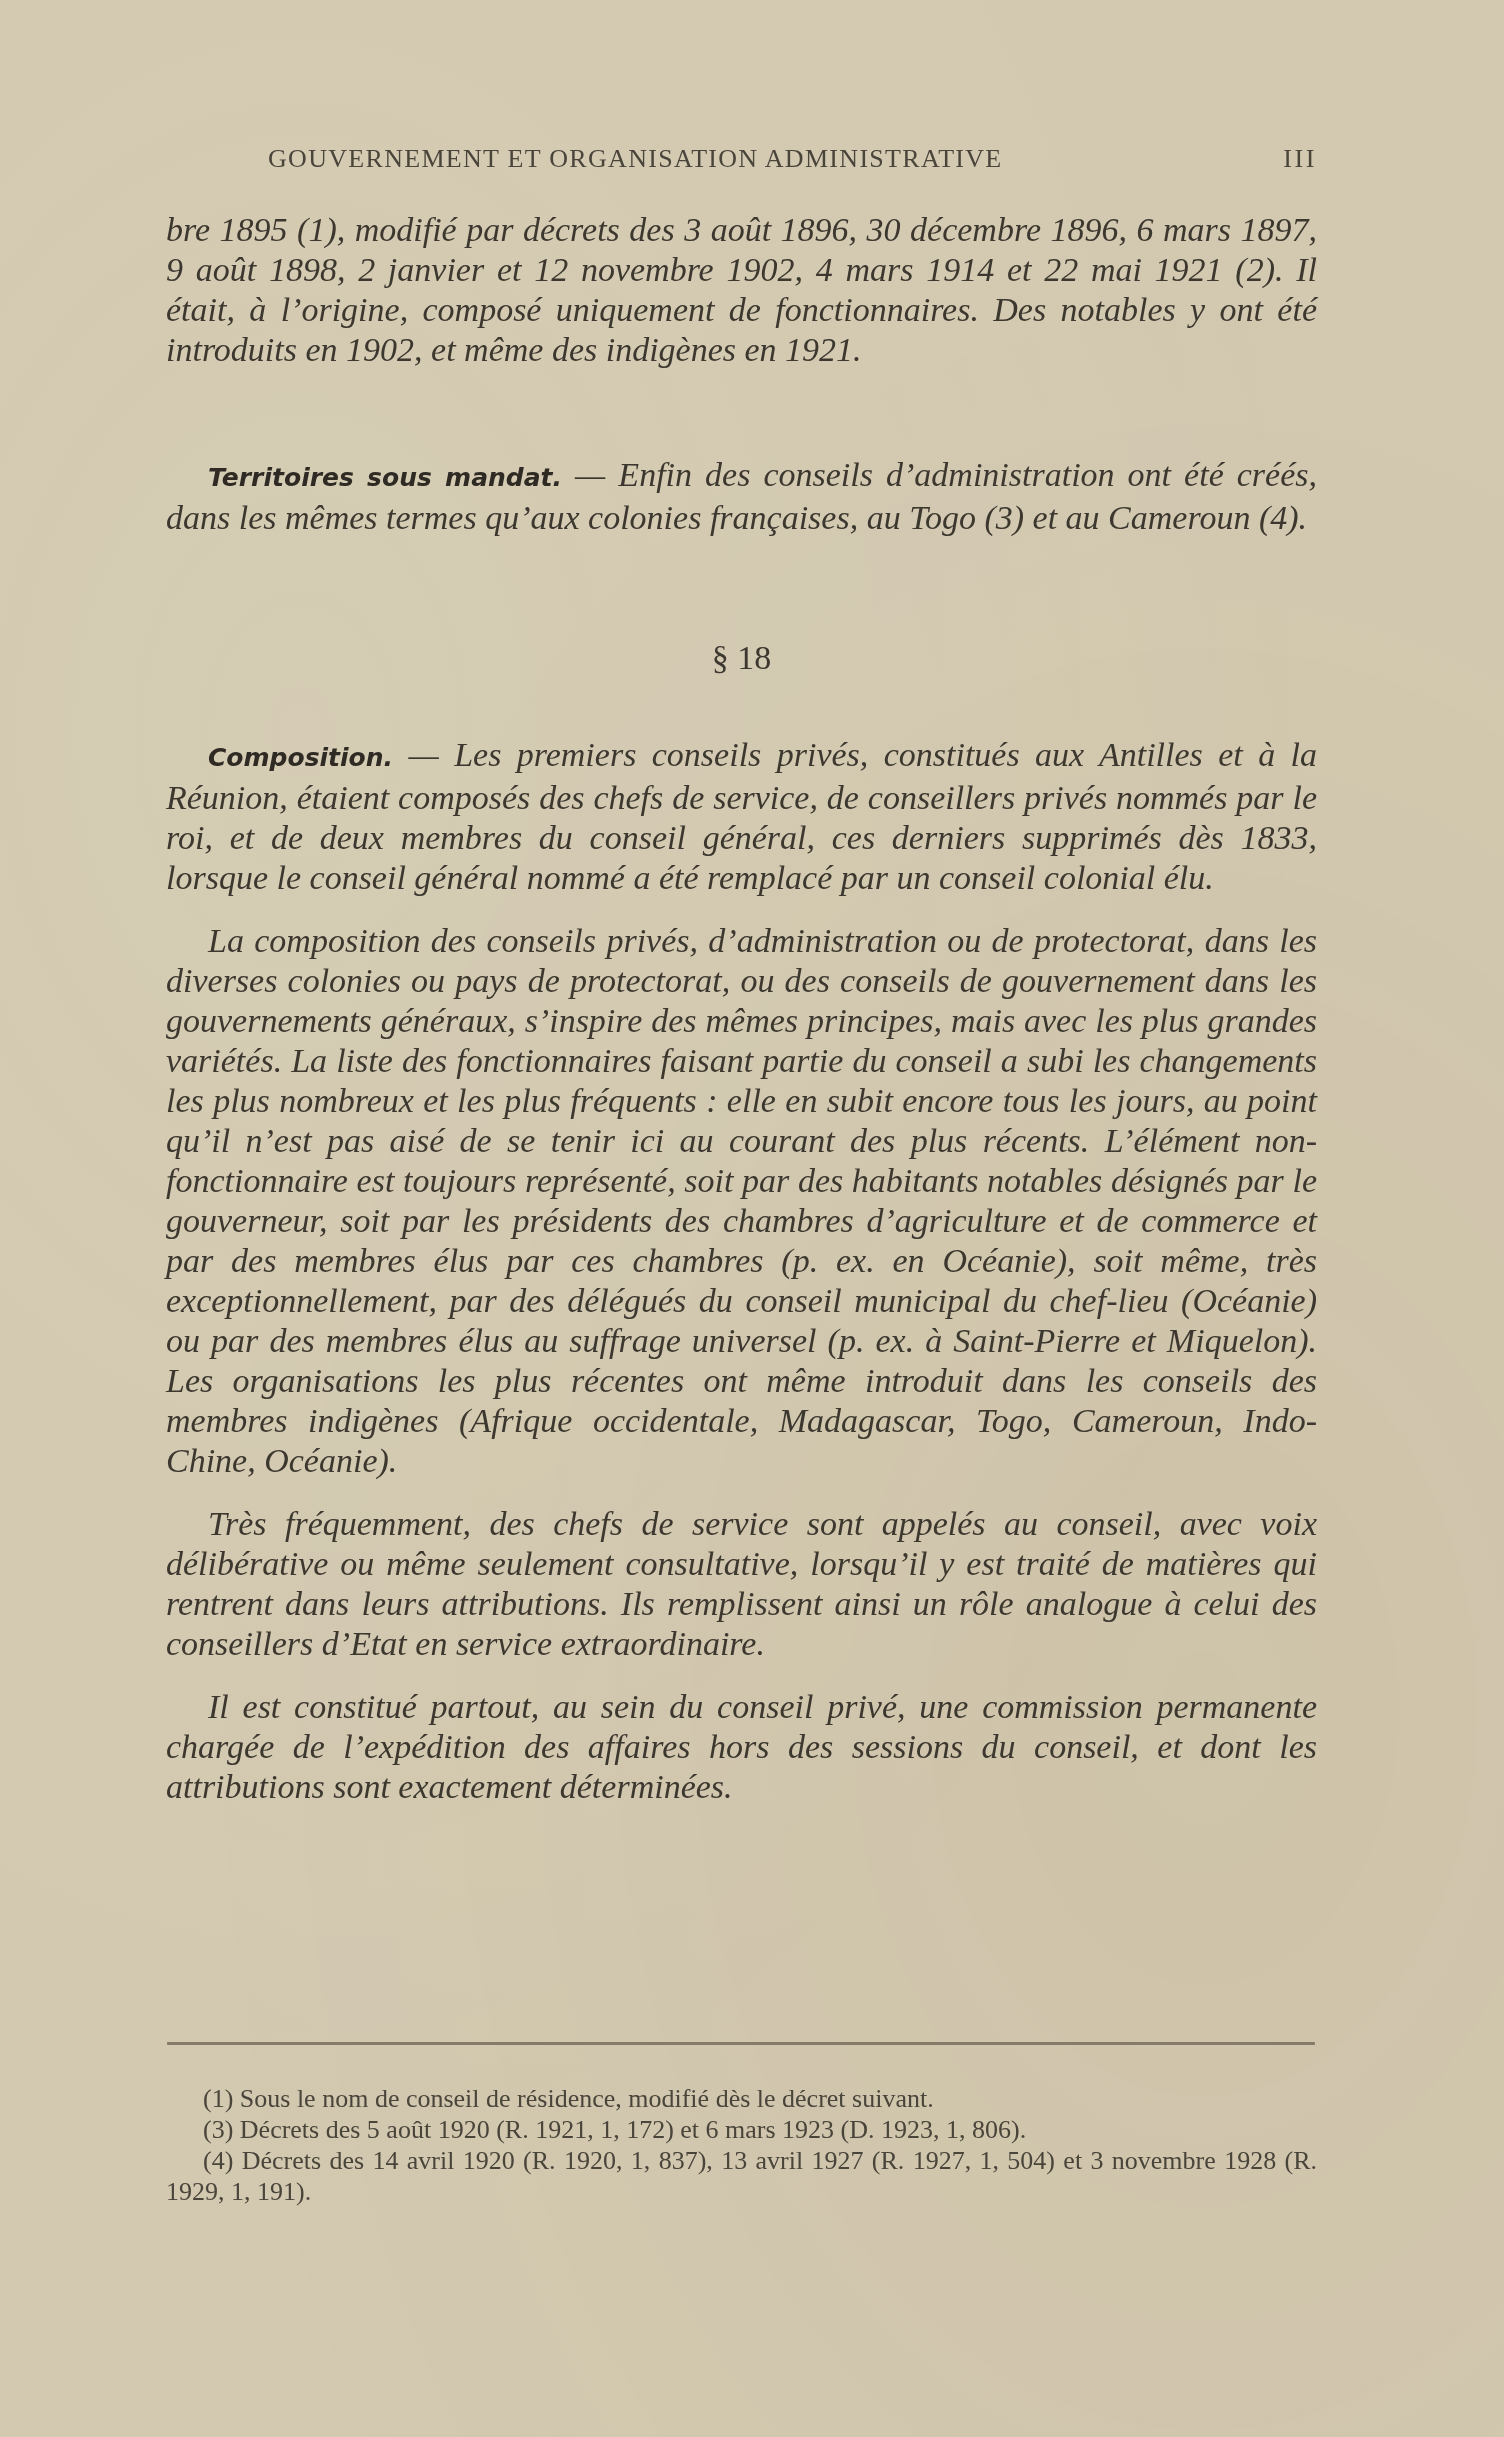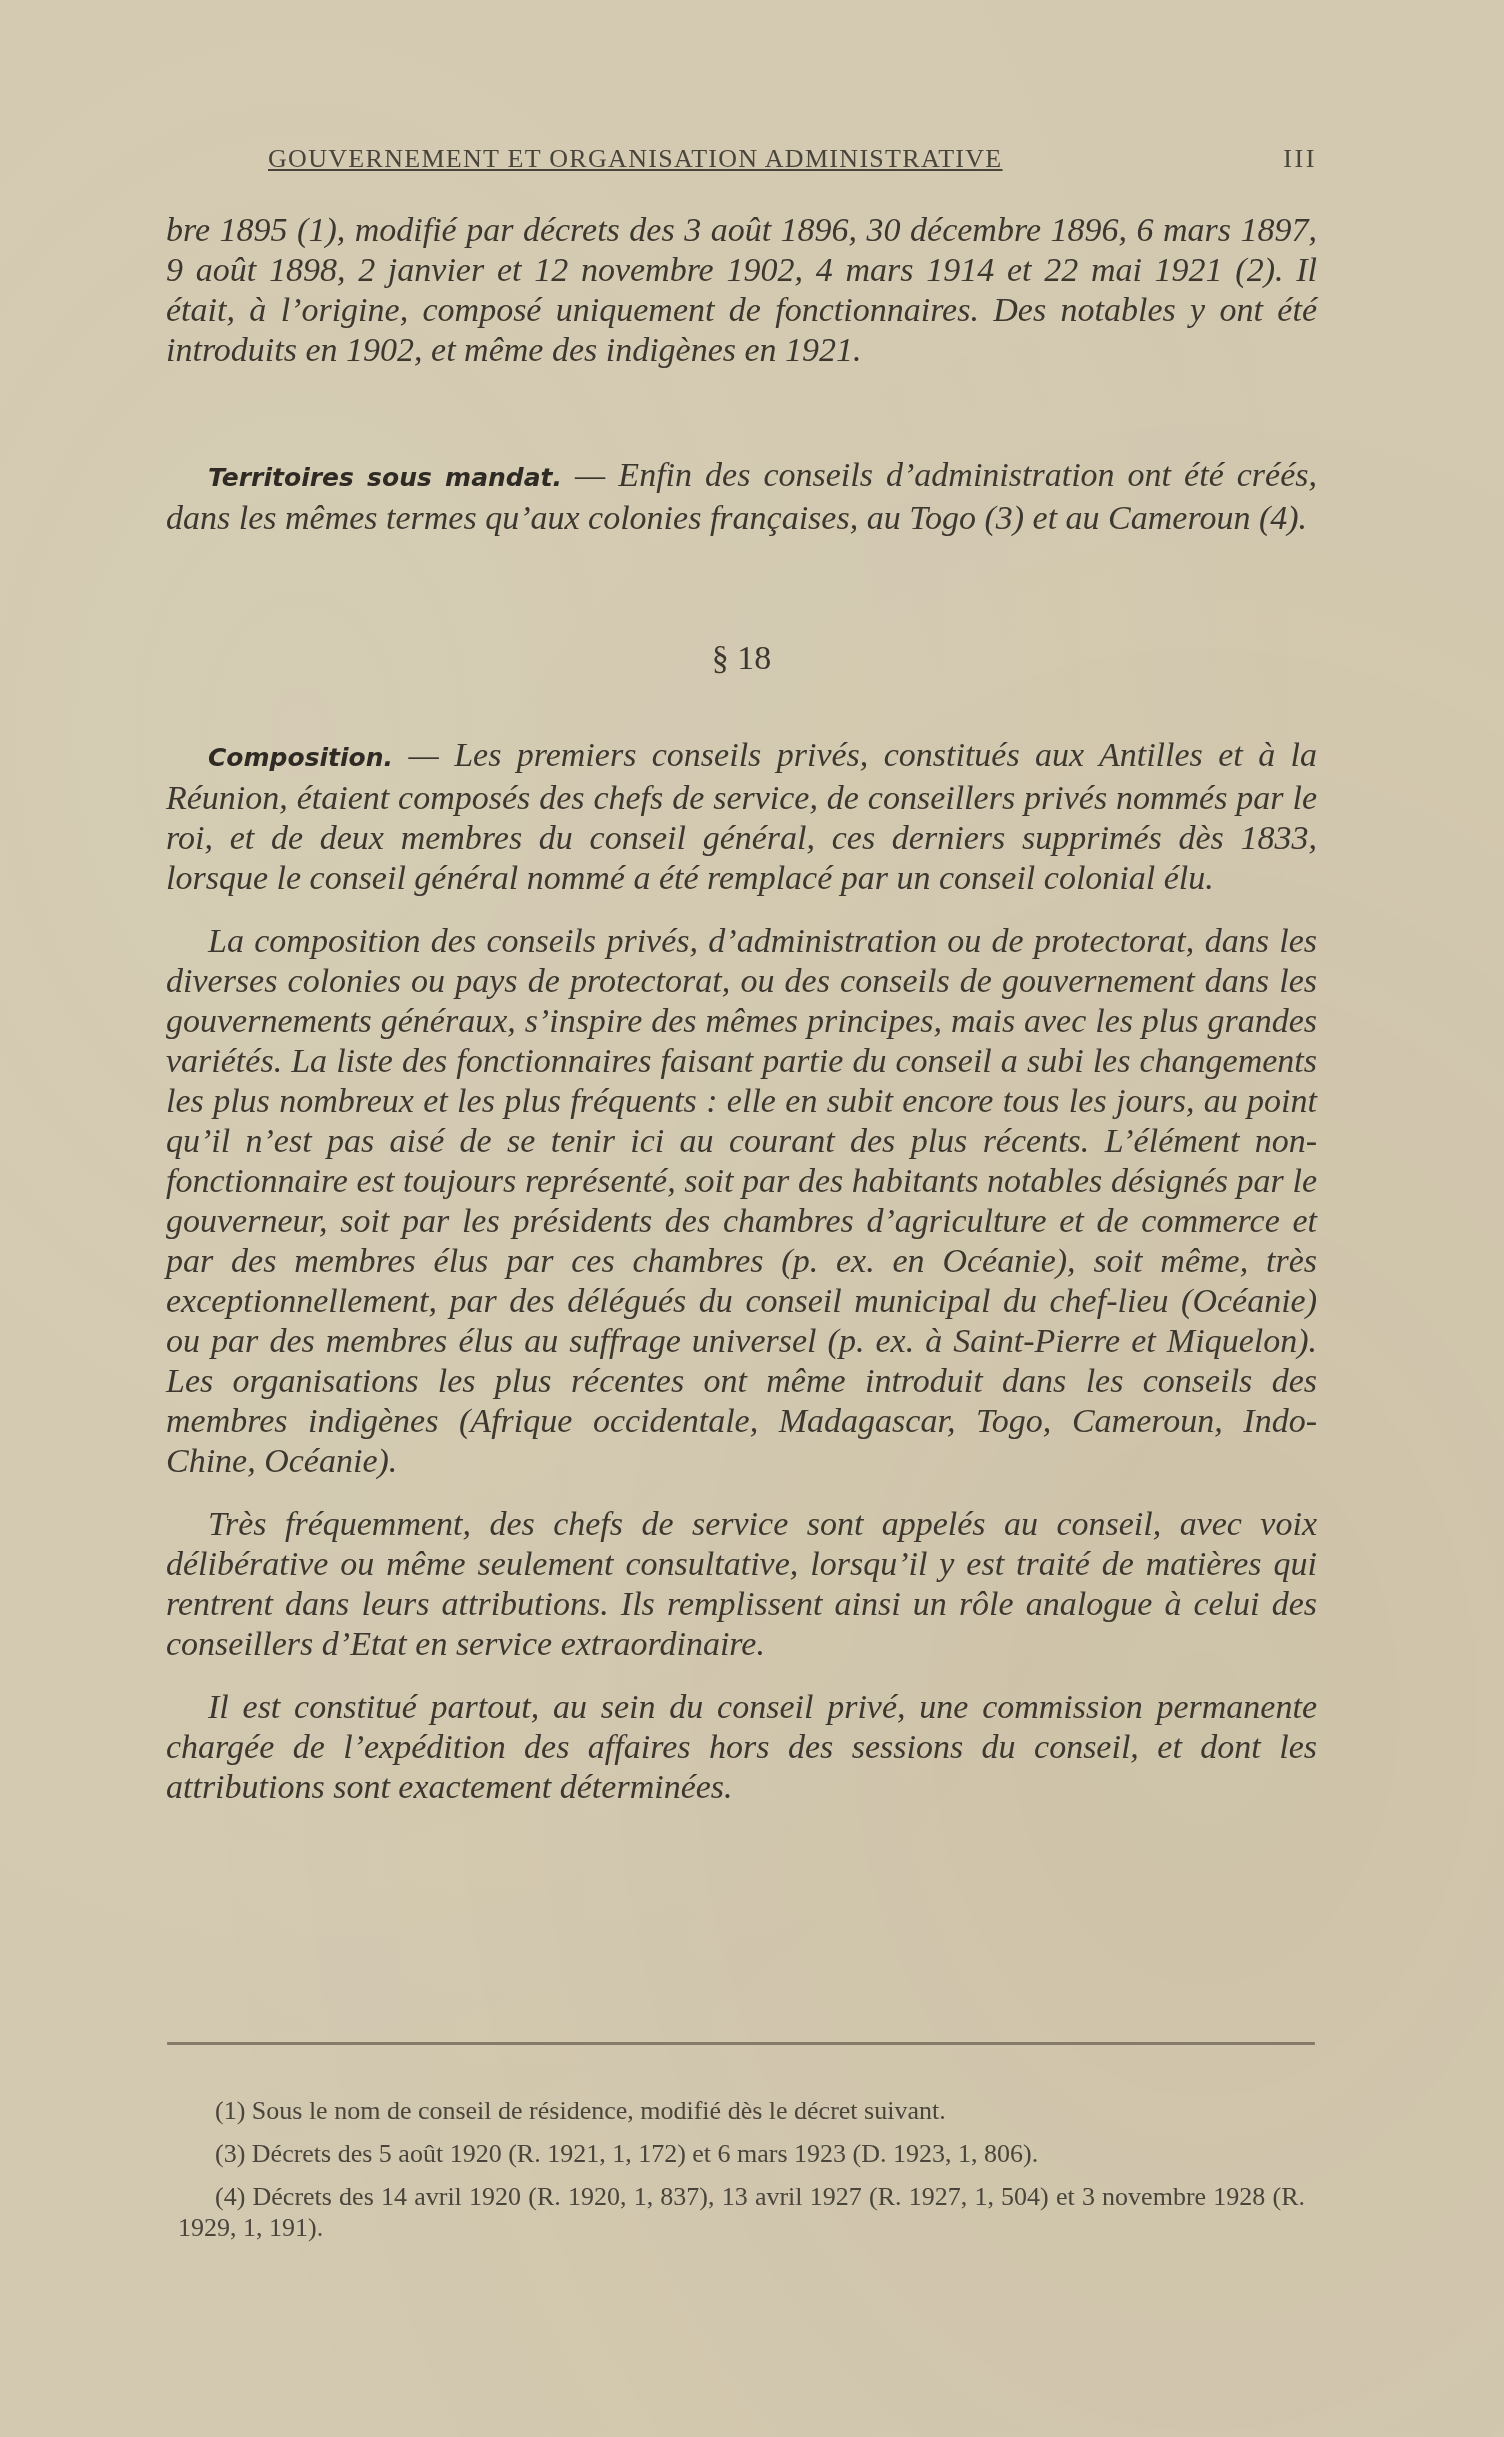--- a/index.html
+++ b/index.html
@@ -31,21 +31,21 @@
       width: 1049px;
       height: 39px;
       display: flex;
       justify-content: space-between;
       align-items: center;
       font-family: "Liberation Serif", "DejaVu Serif", serif;
       font-size: 26px;
       letter-spacing: 1.3px;
       color: #4a453b;
     }
-    .running-head .title { margin-left: 0; text-decoration: underline; }
+    .running-head .title { margin-left: 0; }
     .running-head .folio { letter-spacing: 2.6px; text-align: right; }
 
     .body-text {
       position: absolute;
       left: 0;
       width: 1151px;
       font-family: "Liberation Serif", "DejaVu Serif", serif;
       font-size: 34px;
       line-height: 40px;
       text-align: justify;
@@ -93,21 +93,21 @@
       top: 2083px;
       left: 0;
       width: 1151px;
       font-family: "Liberation Serif", "DejaVu Serif", serif;
       font-size: 26px;
       line-height: 31px;
       color: #4a453b;
       text-align: justify;
     }
     .footnotes p {
-      margin: 12px;
+      margin: 0;
       text-indent: 37px;
       text-align: justify;
       text-align-last: left;
     }
   </style>
 </head>
 <body>
 
 <div class="page">
 

